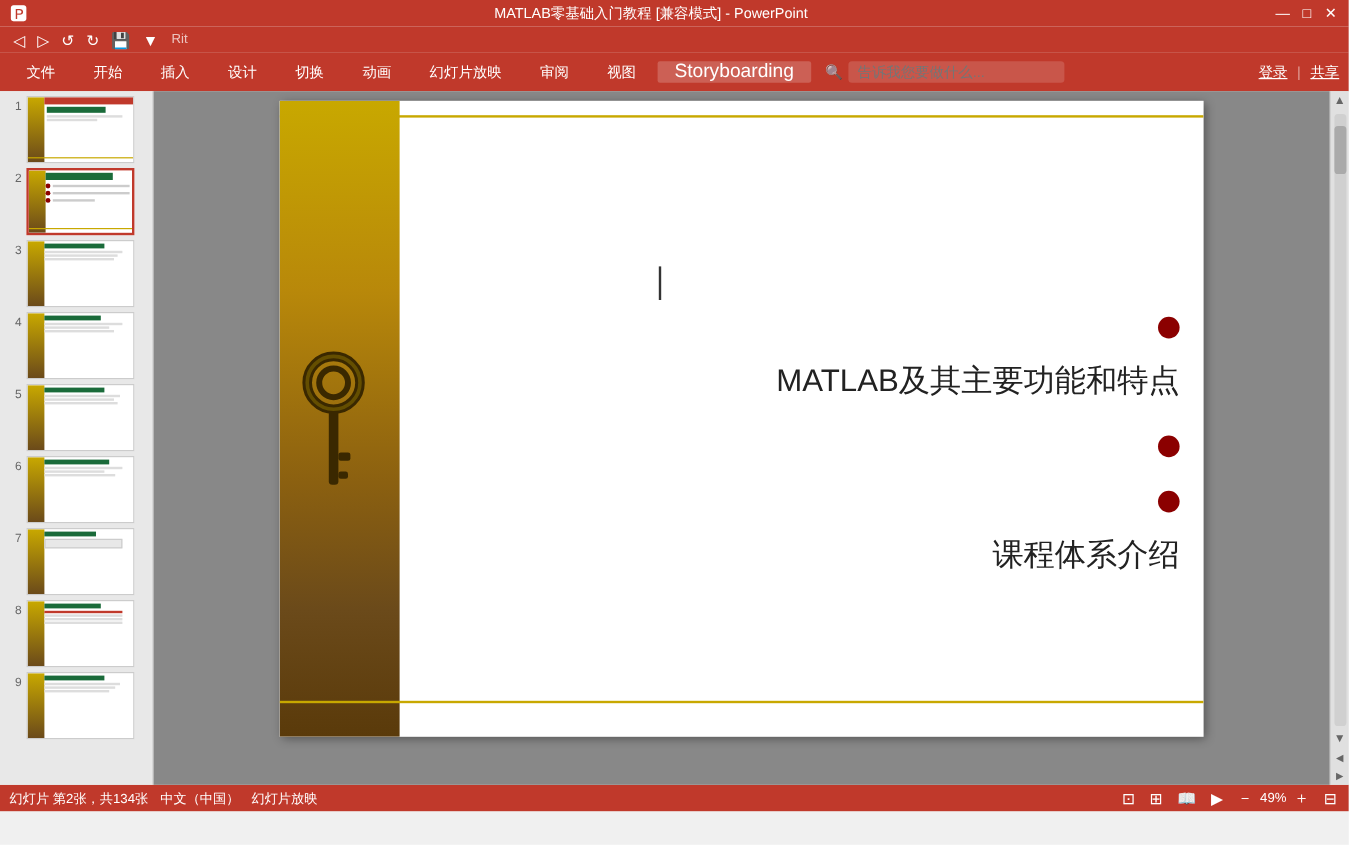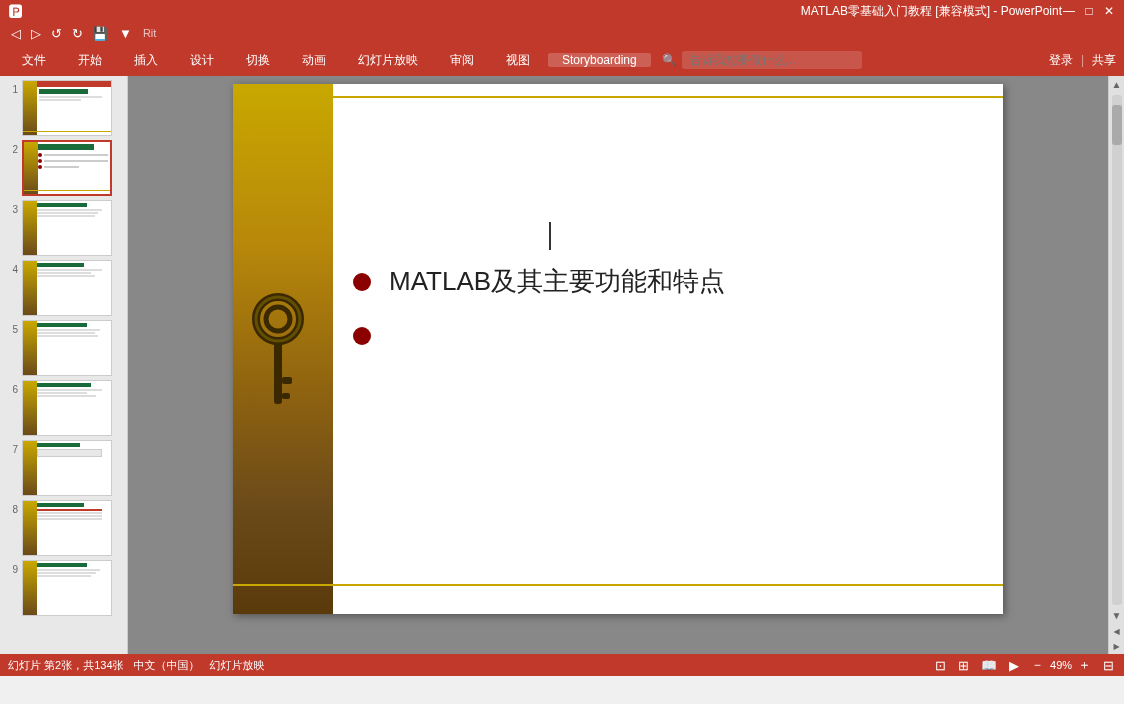--- a/index.html
+++ b/index.html
@@ -9,21 +9,21 @@
     #titlebar {
       height: 22px;
       background: #c0392b;
       display: flex;
       align-items: center;
       justify-content: space-between;
       padding: 0 8px;
       color: white;
       font-size: 12px;
     }
-    #titlebar-title { flex: 1; text-align: right; }
+    #titlebar-title { flex: 1; text-align: center; }
     #titlebar-controls { display: flex; gap: 6px; }
     .title-btn { width: 14px; height: 14px; border: none; background: transparent; color: white; cursor: pointer; font-size: 12px; display: flex; align-items: center; justify-content: center; }
 
     #toolbar {
       height: 32px;
       display: flex;
       align-items: center;
       padding: 0 8px;
       gap: 4px;
       background: #c0392b;
@@ -33,21 +33,21 @@
       font-size: 12px;
       color: white;
       cursor: pointer;
       border-radius: 2px;
       border: none;
       background: transparent;
     }
 
     #storyboarding-tab {
       padding: 0 14px;
-      font-size: 12px;
+      font-size: 16px;
       color: white;
       cursor: pointer;
       border-radius: 2px;
       background: rgba(255,255,255,0.2);
     }
     #search-bar {
       margin-left: 8px;
       display: flex;
       align-items: center;
       gap: 4px;
@@ -64,21 +64,21 @@
       font-size: 12px;
       width: 180px;
     }
     #auth-area {
       display: flex;
       gap: 8px;
       align-items: center;
       color: white;
       font-size: 12px;
     }
-    .auth-btn { cursor: pointer; }
+    .auth-btn { cursor: pointer; text-decoration: underline; }
     .auth-sep { color: rgba(255,255,255,0.5); }
 
     
     #quickaccess {
       height: 22px;
       background: #c0392b;
       display: flex;
       align-items: center;
       padding: 0 8px;
       gap: 4px;
@@ -201,25 +201,26 @@
       position: absolute;
       top: 180px;
       left: 120px;
       right: 20px;
       display: flex;
       flex-direction: column;
       gap: 28px;
     }
     .bullet-item {
       display: flex;
-      align-items: center;
+      align-items: flex-end;
       gap: 18px;
       font-size: 26px;
       color: #222;
       font-family: 'Microsoft YaHei', SimHei, Arial, sans-serif;
+      flex-direction: column;
     }
     .bullet-dot {
       width: 18px;
       height: 18px;
       background: #8b0000;
       border-radius: 50%;
       flex-shrink: 0;
     }
 
     
@@ -488,20 +489,24 @@
       <div style="position:absolute;top:138px;left:316px;width:2px;height:28px;background:#333;animation:blink 1s infinite;"></div>
 
       <div class="slide-content">
         <div class="bullet-item">
           <div class="bullet-dot"></div>
           <span>MATLAB及其主要功能和特点</span>
         </div>
         <div class="bullet-item">
           <div class="bullet-dot"></div>
         </div>
+        <div class="bullet-item">
+          <div class="bullet-dot"></div>
+          <span>课程体系介绍</span>
+        </div>
       </div>
 
       <div class="slide-bottom-border"></div>
 
     </div>
 
   </div>
 
   <div id="right-scrollbar">
     <span class="scroll-arrow">▲</span>

